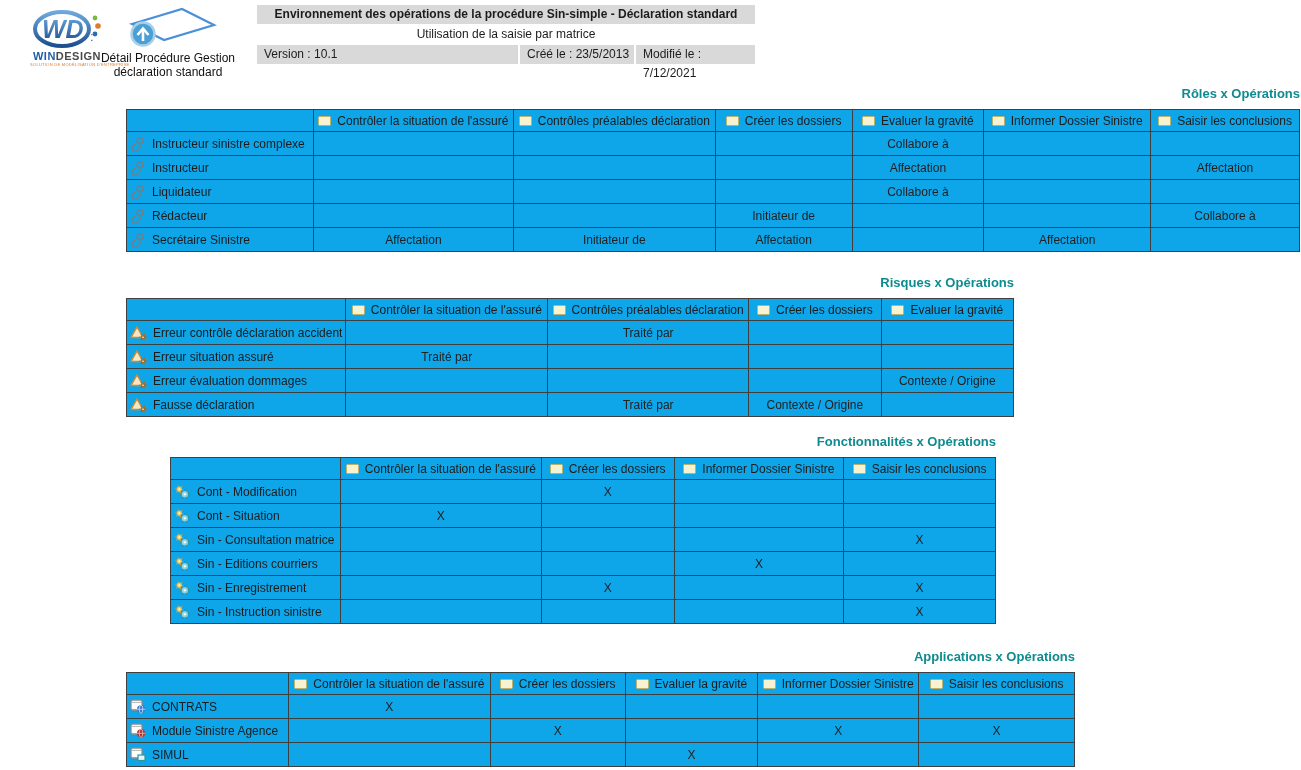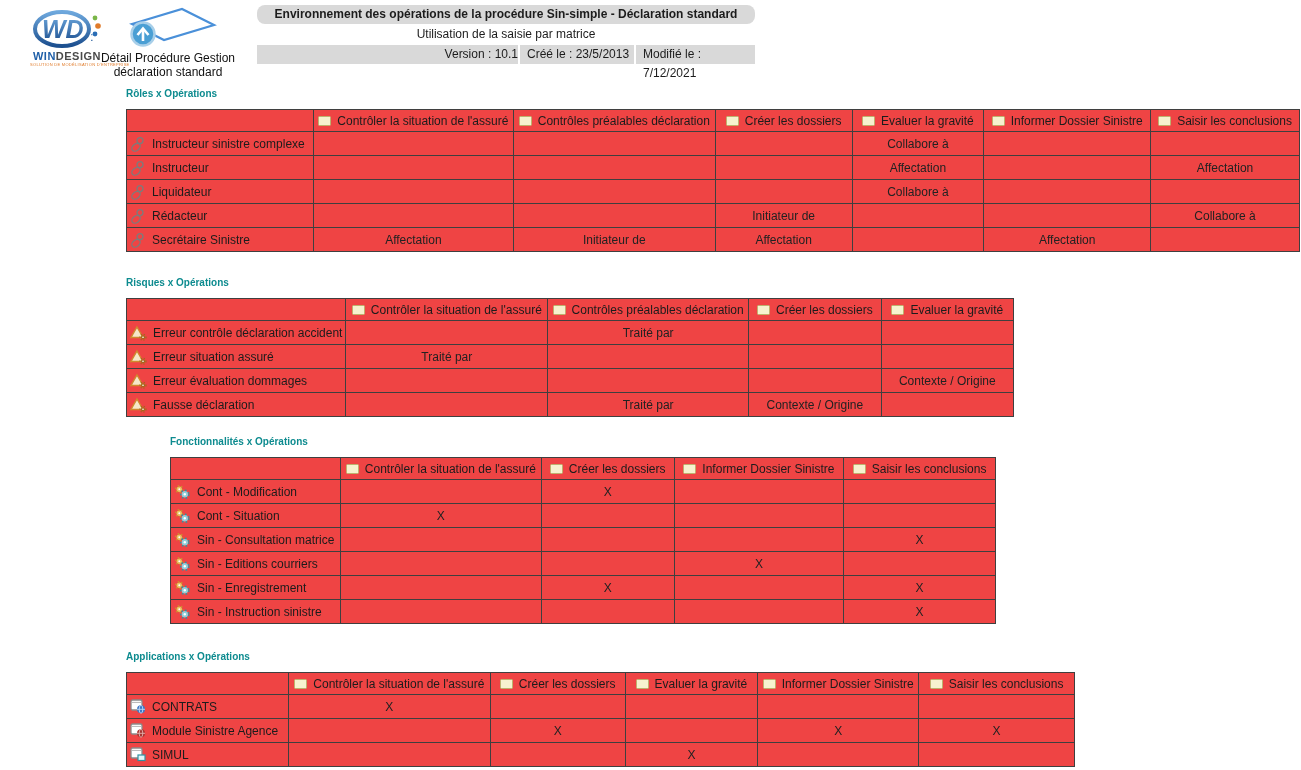--- a/index.html
+++ b/index.html
@@ -13,31 +13,31 @@
   .logo-word .w2{color:#4a4a4a;}
   .logo-tag{font-size:4px;color:#e07b2a;letter-spacing:.3px;white-space:nowrap;}
 
   
   .proc-block{left:92px;top:4px;width:152px;text-align:center;cursor:pointer;}
   .proc-label{font-size:12px;line-height:13.5px;color:#111;}
 
   
   .info-box{left:257px;top:5px;width:498px;font-size:12px;}
   .info-row{background:#d9d9d9;height:19px;line-height:19px;}
-  .info-title{font-weight:bold;text-align:center;border-radius:8px;}
+  .info-title{font-weight:bold;text-align:center;}
   .info-sub{background:#fff;text-align:center;height:19px;line-height:19px;margin:1px 0;}
   .info-meta{display:flex;gap:2px;background:#fff;}
   .info-meta > div{background:#d9d9d9;height:19px;line-height:19px;padding-left:7px;box-sizing:border-box;}
-  .meta-version{width:261px;text-align:right;}
+  .meta-version{width:261px;}
   .meta-created{width:114px;}
   .meta-modified{width:121px;flex:1;}
 
   
-  .matrix-title{text-align:left;color:#0d8b8f;font-weight:bold;font-size:10px;margin:0 0 7px 0;line-height:16px;}
-  table.matrix{border-collapse:collapse;table-layout:fixed;background:#ef4444;}
+  .matrix-title{text-align:right;color:#0d8b8f;font-weight:bold;font-size:13px;margin:0 0 7px 0;line-height:16px;}
+  table.matrix{border-collapse:collapse;table-layout:fixed;background:#0ea5e9;}
   .matrix th,.matrix td{border:1px solid #3f3f3f;font-size:12px;font-weight:normal;padding:0 3px;height:24px;overflow:hidden;white-space:nowrap;box-sizing:border-box;}
   .matrix thead th{height:22px;}
   .matrix td{text-align:center;color:#222;}
   .col-head{display:flex;align-items:center;justify-content:center;gap:6px;}
   .row-head{display:flex;align-items:center;gap:6px;}
   .ic{display:inline-flex;align-items:center;flex:0 0 auto;}
 </style>
 </head>
 <body>
 

